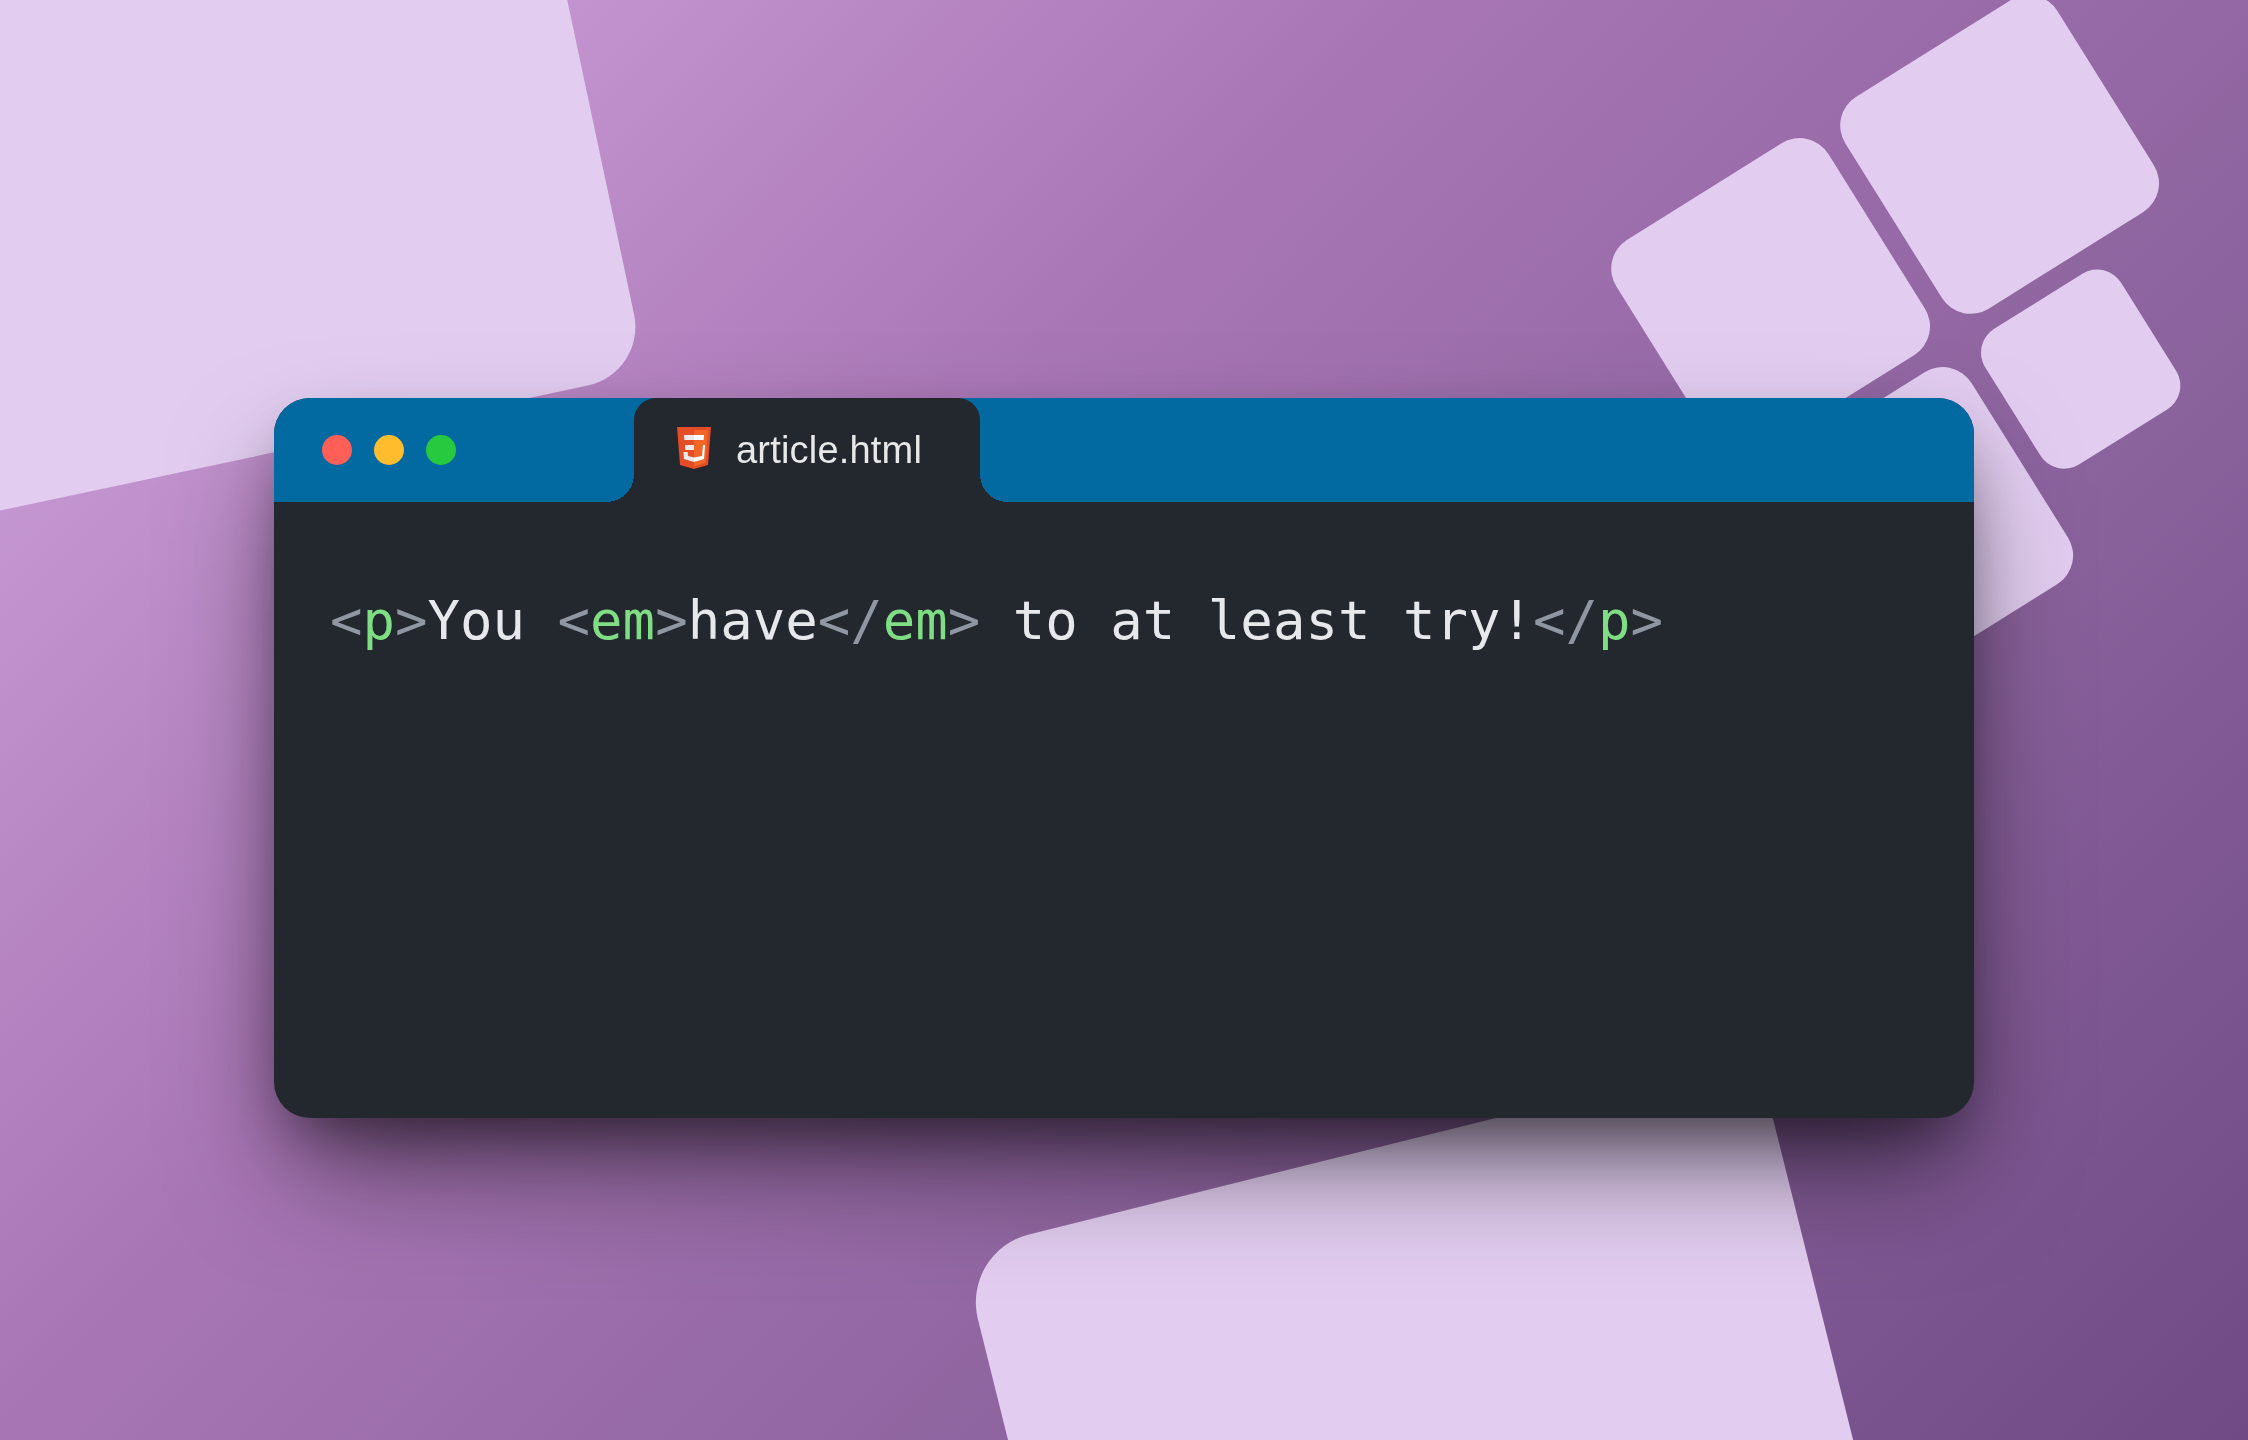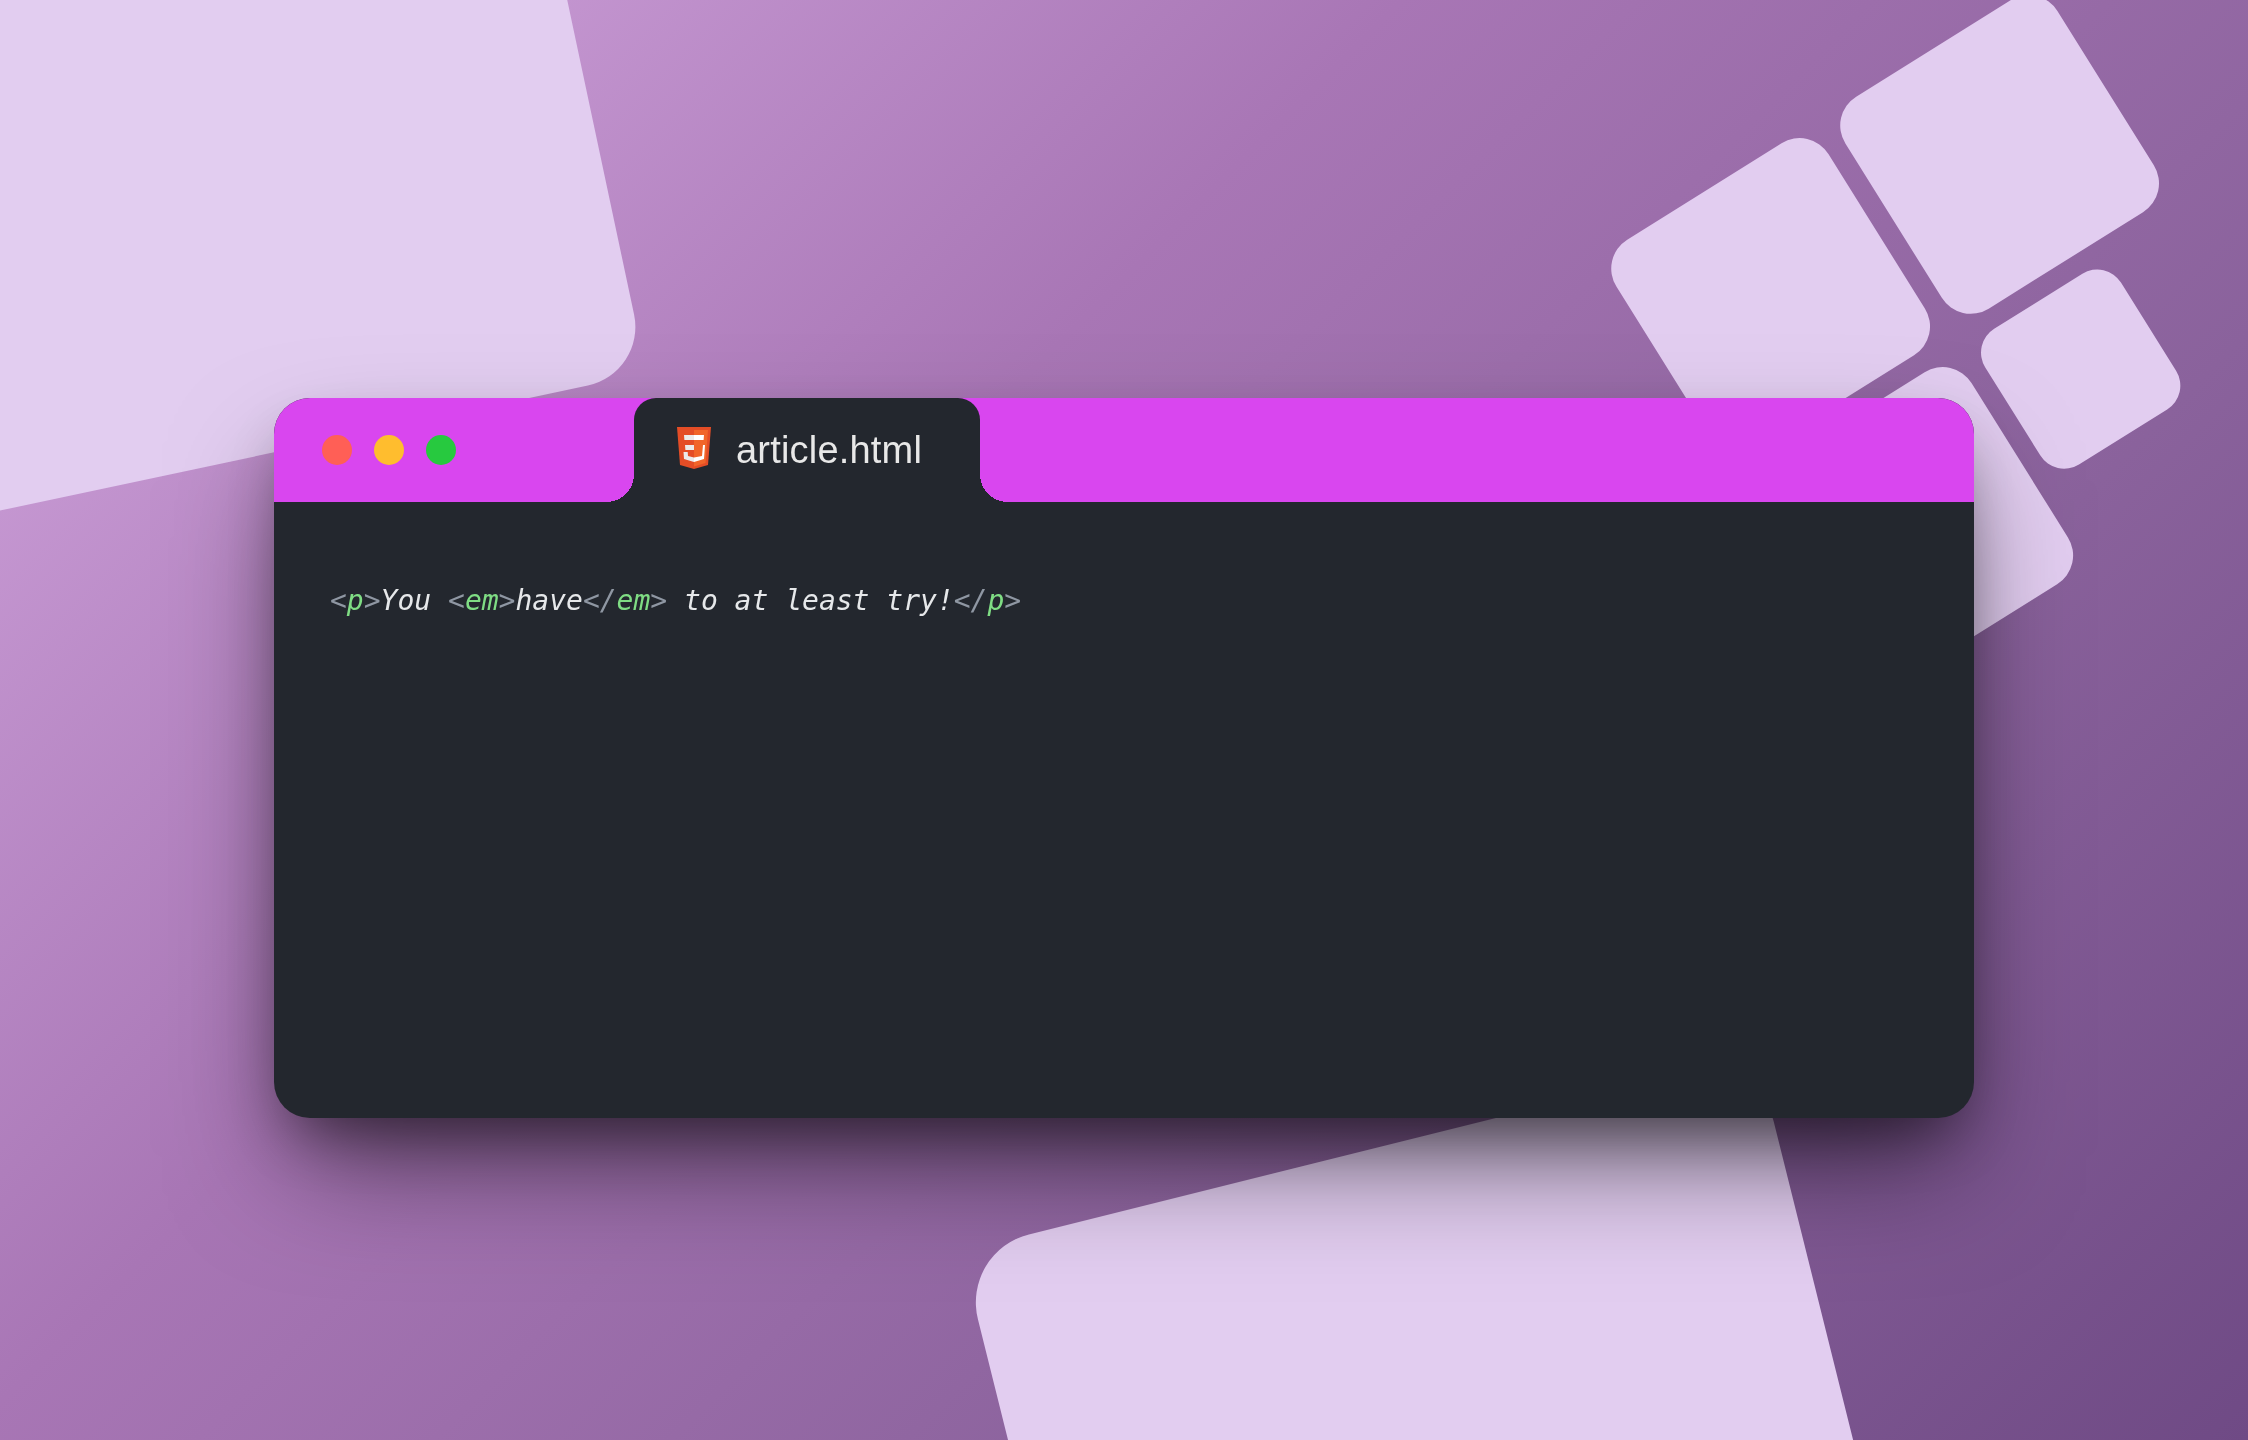--- a/index.html
+++ b/index.html
@@ -55,21 +55,21 @@
     width: 1700px;
     height: 720px;
     background: #23272e;
     border-radius: 36px;
     box-shadow: 0 60px 120px -20px rgba(0,0,0,0.55), 0 30px 60px -20px rgba(0,0,0,0.45);
     overflow: hidden;
   }
 
   .titlebar {
     height: 104px;
-    background: #d946ef;
+    background: #0369a1;
     display: flex;
     align-items: center;
     position: relative;
   }
 
   .traffic-lights {
     display: flex;
     gap: 22px;
     padding-left: 48px;
     align-items: center;
@@ -119,25 +119,24 @@
   }
 
   .html5-icon { width: 40px; height: 46px; flex-shrink: 0; }
 
   .editor-body {
     padding: 78px 56px;
   }
 
   .code-line {
     font-family: "SFMono-Regular", ui-monospace, Menlo, Consolas, monospace;
-    font-size: 28px;
+    font-size: 54px;
     line-height: 1.5;
     color: #e6e8ea;
     white-space: pre;
-    font-style: italic;
   }
   .tok-punct { color: #8f97a3; }
   .tok-tag   { color: #7fdd84; }
   .tok-text  { color: #e6e8ea; }
 </style>
 </head>
 <body>
 
 <div class="deco deco-tl"></div>
 <div class="tile-cluster">

